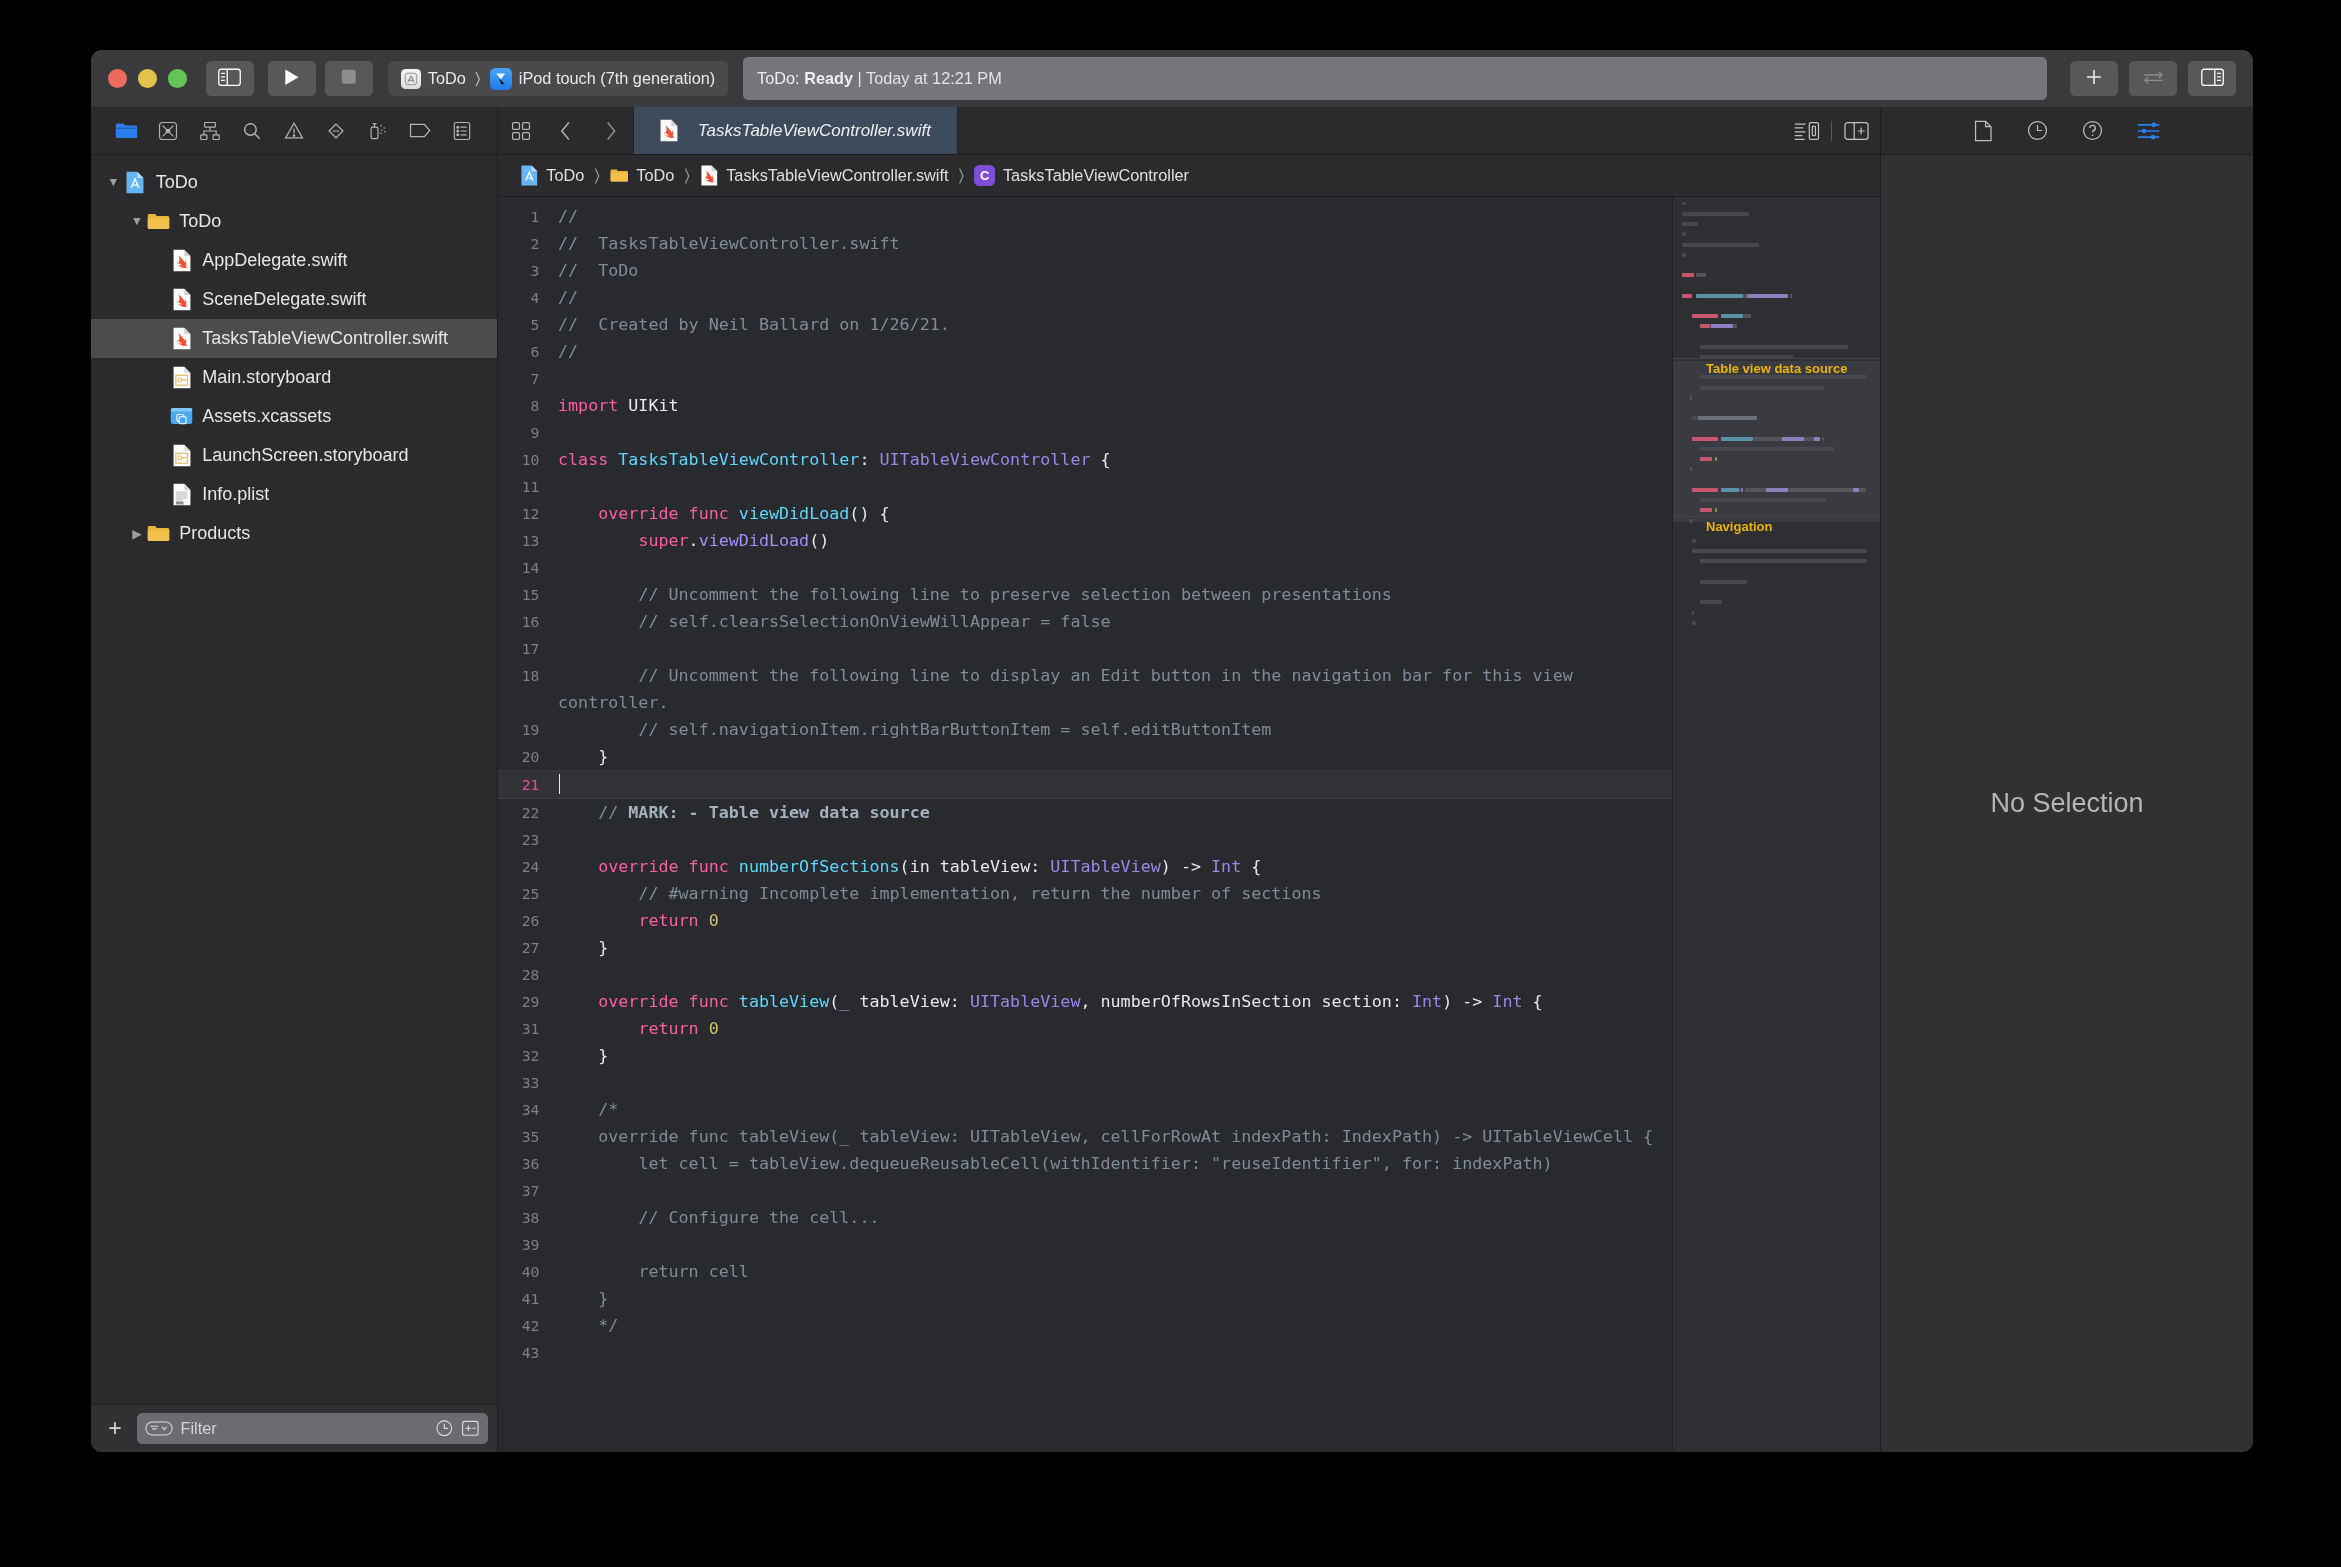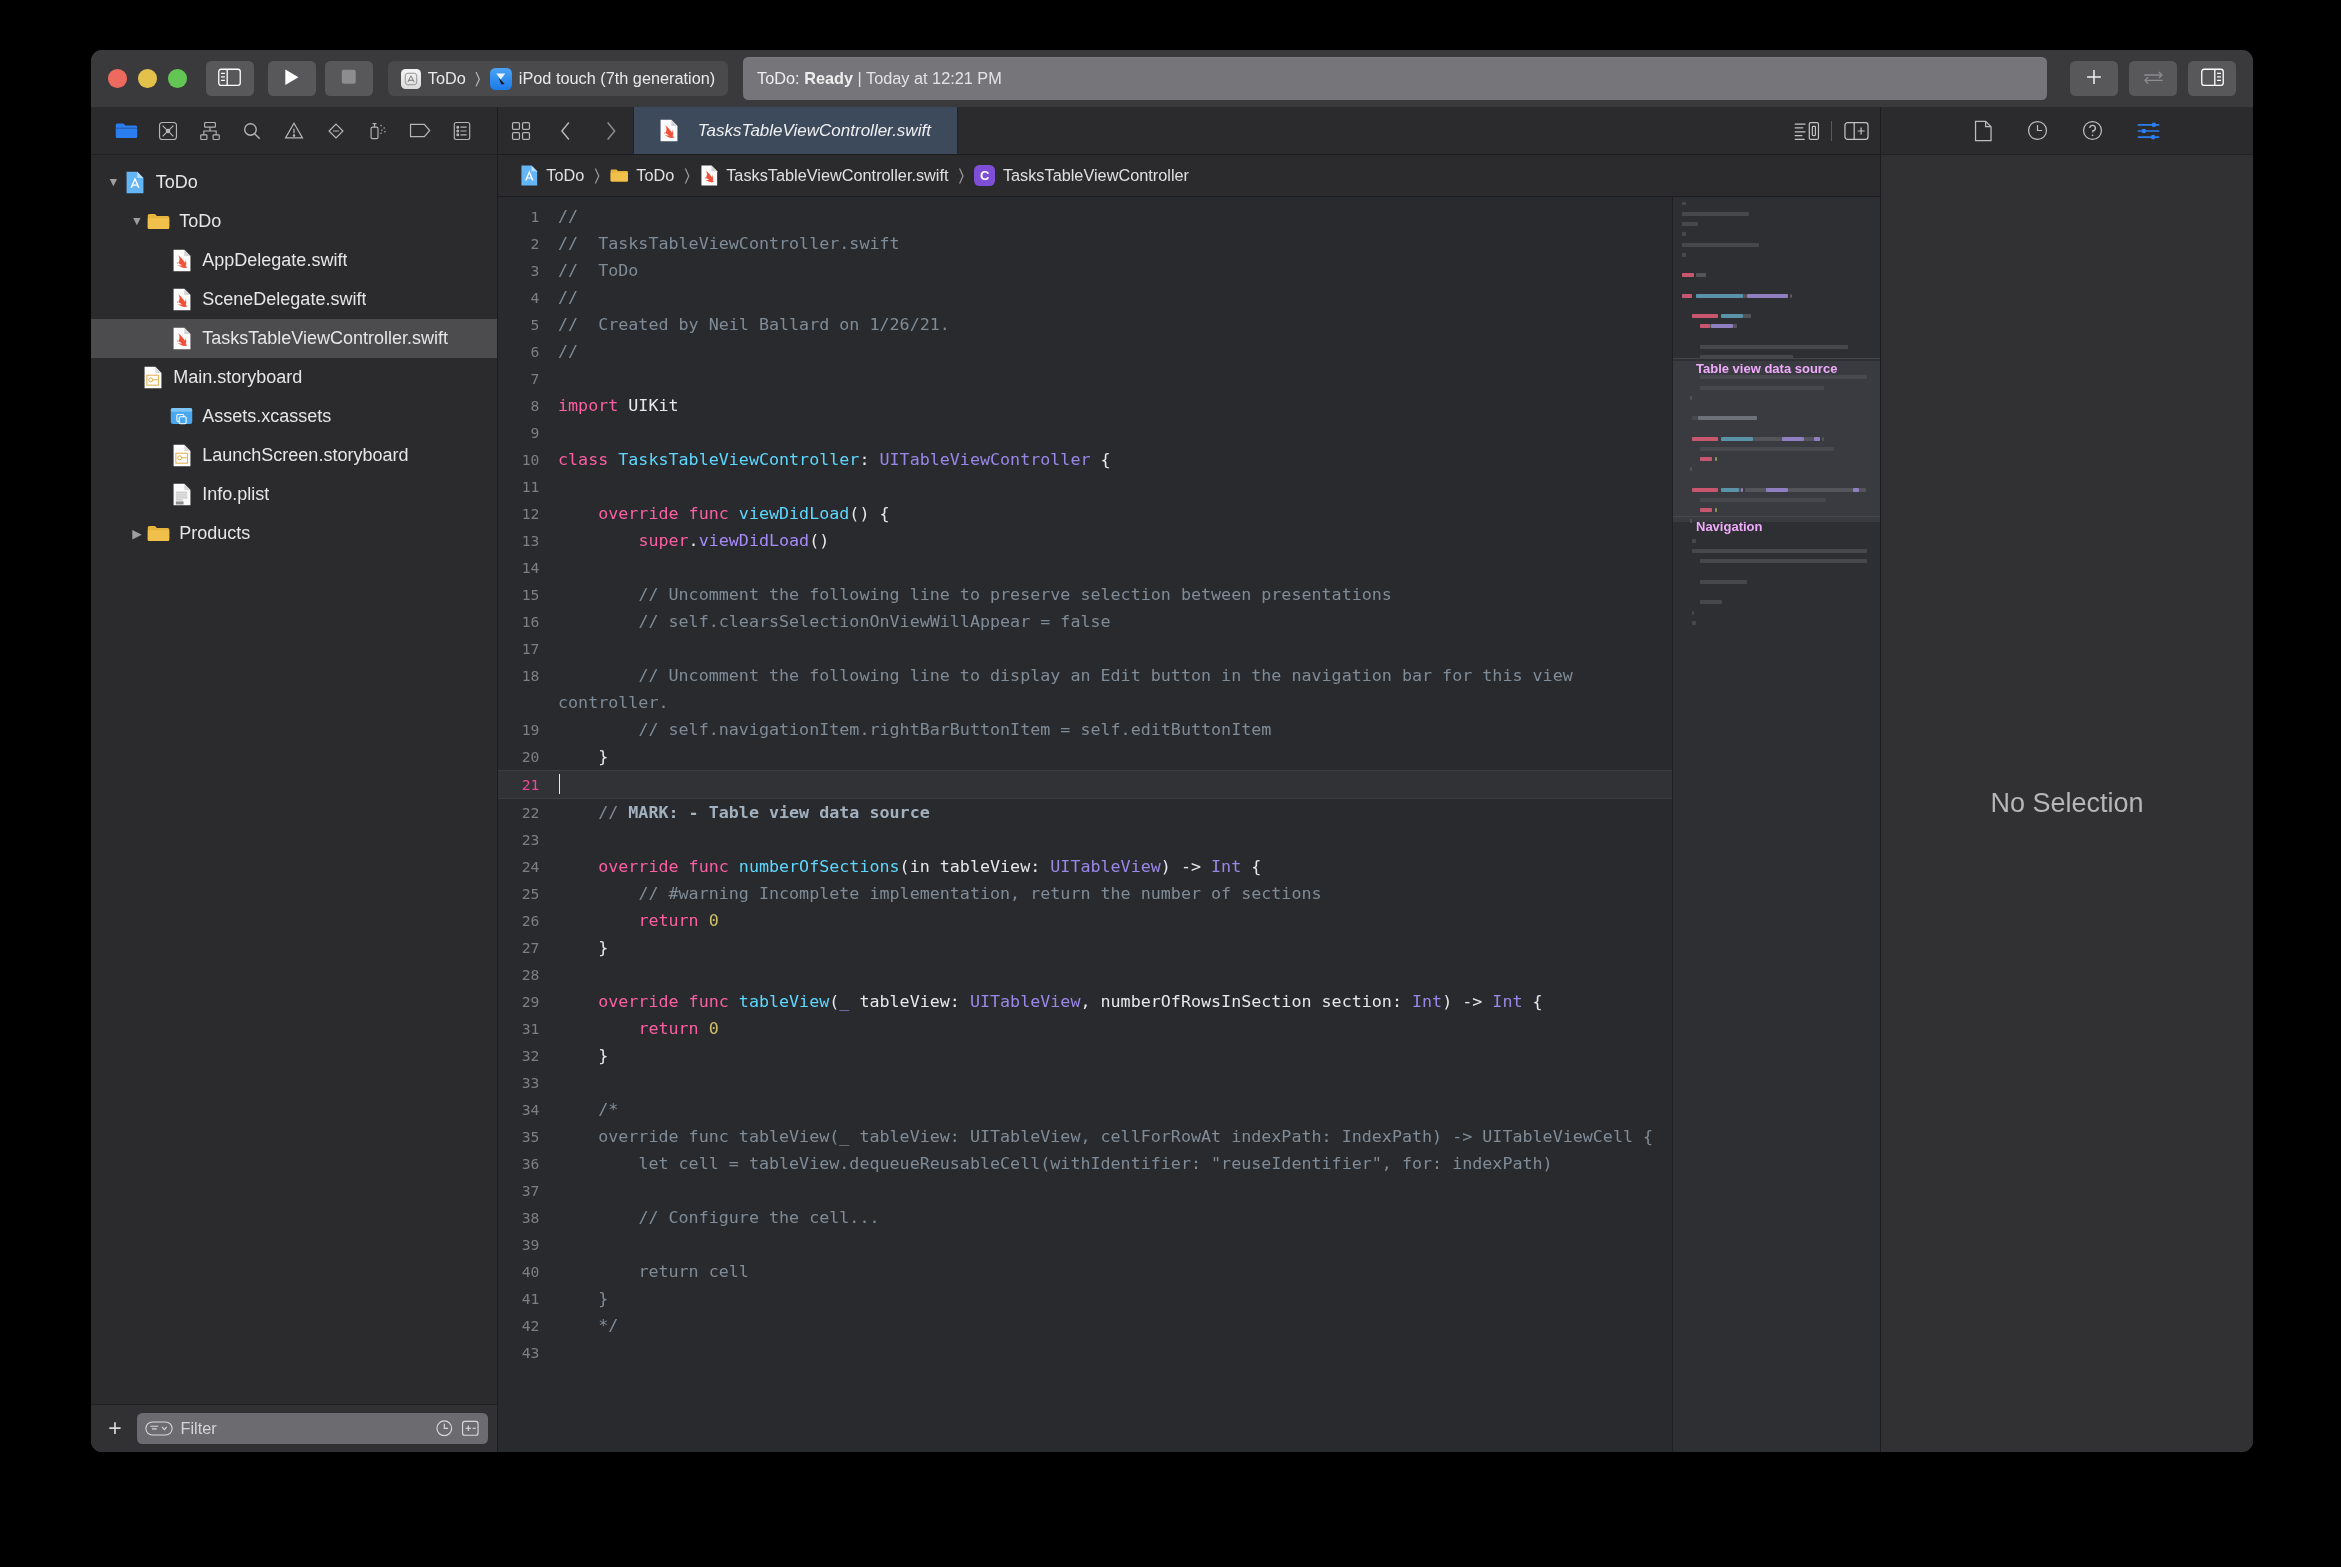--- a/index.html
+++ b/index.html
@@ -247,22 +247,22 @@
   #minimap {
     width: 208px; flex: none;
     background: #2e2f33;
     border-left: 0.8px solid #202022;
     position: relative; overflow: hidden;
   }
   .mm-band { position: absolute; left: 0; right: 0; }
   .mm-band.lit { background: #3a3b40; }
   .mm-line { position: absolute; height: 3.9px; border-radius: 0.8px; }
   .mm-title {
-    position: absolute; left: 23px;
-    color: #f0abfc; font-size: 13px; font-weight: bold;
+    position: absolute; left: 33px;
+    color: #eab308; font-size: 13px; font-weight: bold;
     white-space: nowrap;
   }
   .mm-sep { position:absolute; left:0; right:0; height:0.8px; background:#45464b; }
 
   
   #inspector {
     width: 373px; flex: none;
     background: #313134;
     border-left: 0.8px solid #1d1d1f;
     display: flex; flex-direction: column;
@@ -501,21 +501,21 @@
             <span class="disc empty">▶</span>
             <span class="fileicon">
               <svg width="20" height="23" viewBox="0 0 26 30">
                 <path d="M2 1 h14 l8 8 v20 h-22 Z" fill="#fbfbfb"></path>
                 <path d="M16 1 l8 8 h-8 Z" fill="#d2d2d4"></path>
                 <path d="M7 20 c4-5 3-9 1-12 c4 3 7 7 9 10 c0.6-1.4 0.6-3 0.2-4.4 c1.6 3.2 1.9 6.6 0.6 8.7 c1 1 1.8 1.4 2.6 1.2 c-2.4 1.7-5.8 1.3-8.6 0 c-1.6-0.7-3.4-1.5-4.6-2.5 c1.8 0.6 4 0.9 5.8 0.1 c-2-1-4-2.2-6-3.8 Z" fill="#f05138"></path>
               </svg>
             </span>
             <span class="rlabel">TasksTableViewController.swift</span>
           </div>
-          <div class="row" style="padding-left: 30px;">
+          <div class="row" style="padding-left: 59px;">
             <span class="disc empty">▶</span>
             <span class="fileicon">
               <svg width="20" height="23" viewBox="0 0 26 30">
                 <path d="M2 1 h14 l8 8 v20 h-22 Z" fill="#fdfdfd"></path>
                 <path d="M16 1 l8 8 h-8 Z" fill="#d9d9db"></path>
                 <rect x="5" y="12" width="15" height="13" fill="none" stroke="#e0a93b" stroke-width="1.2"></rect>
                 <circle cx="10" cy="18" r="2.6" fill="none" stroke="#e0a93b" stroke-width="1.2"></circle>
                 <path d="M12.6 18 H19" stroke="#e0a93b" stroke-width="1.2"></path>
               </svg>
             </span>

